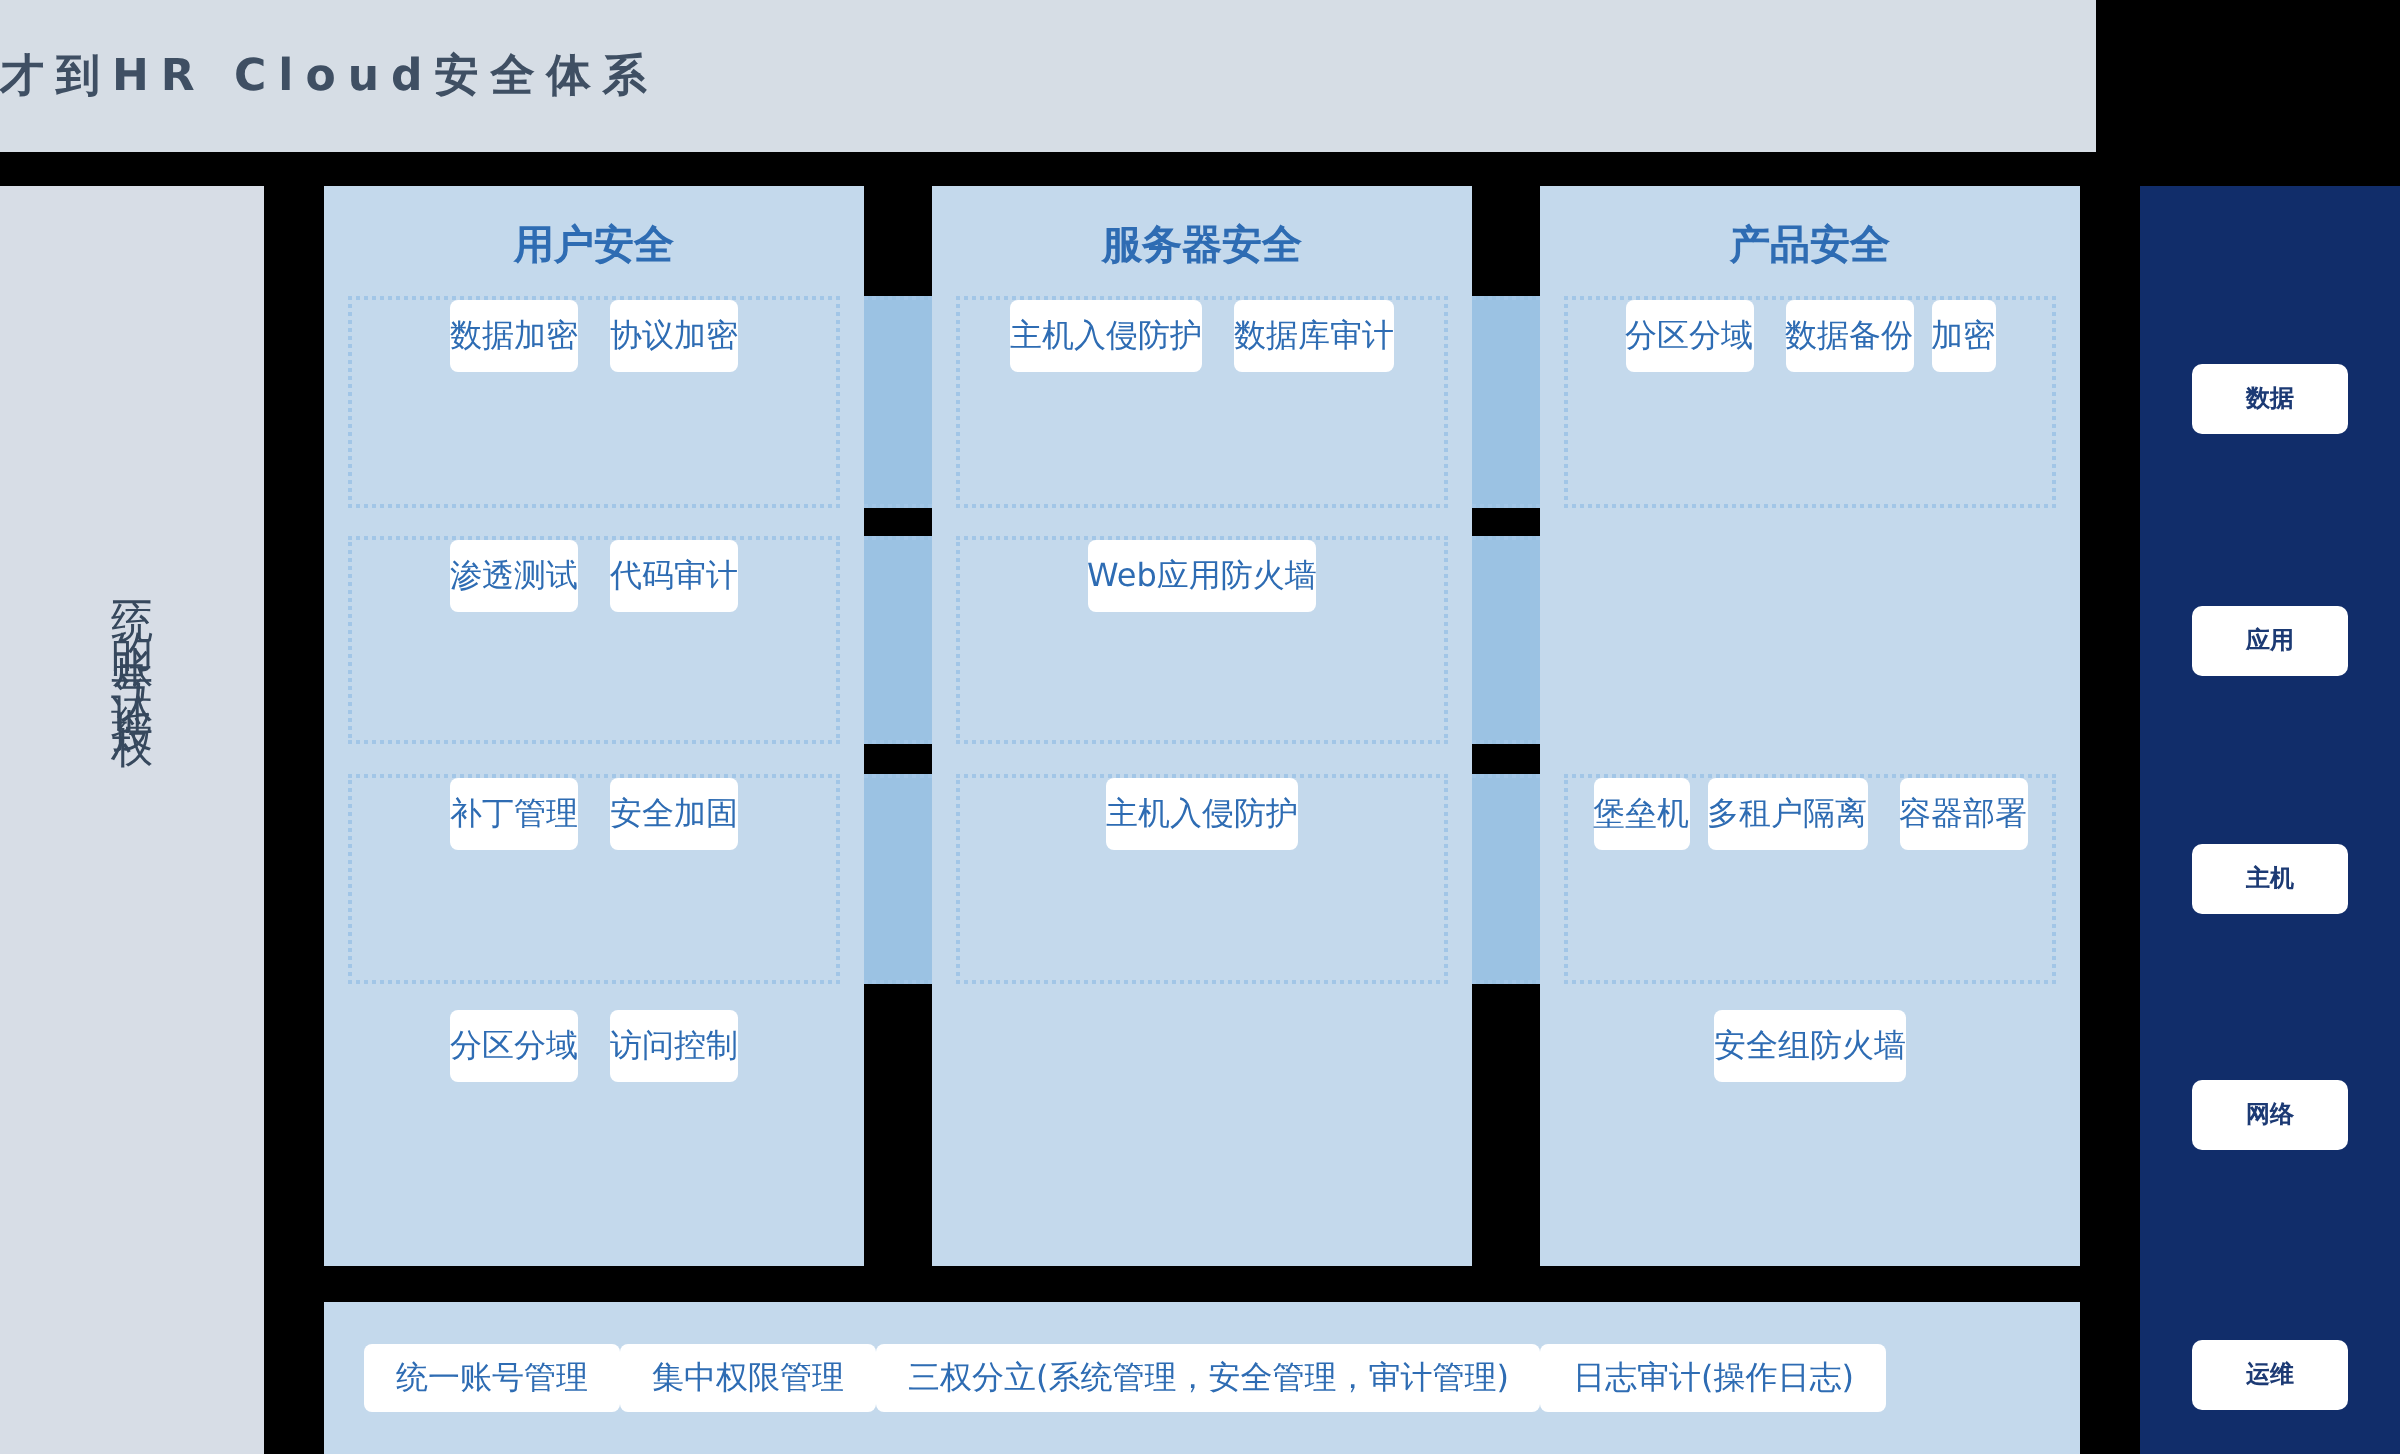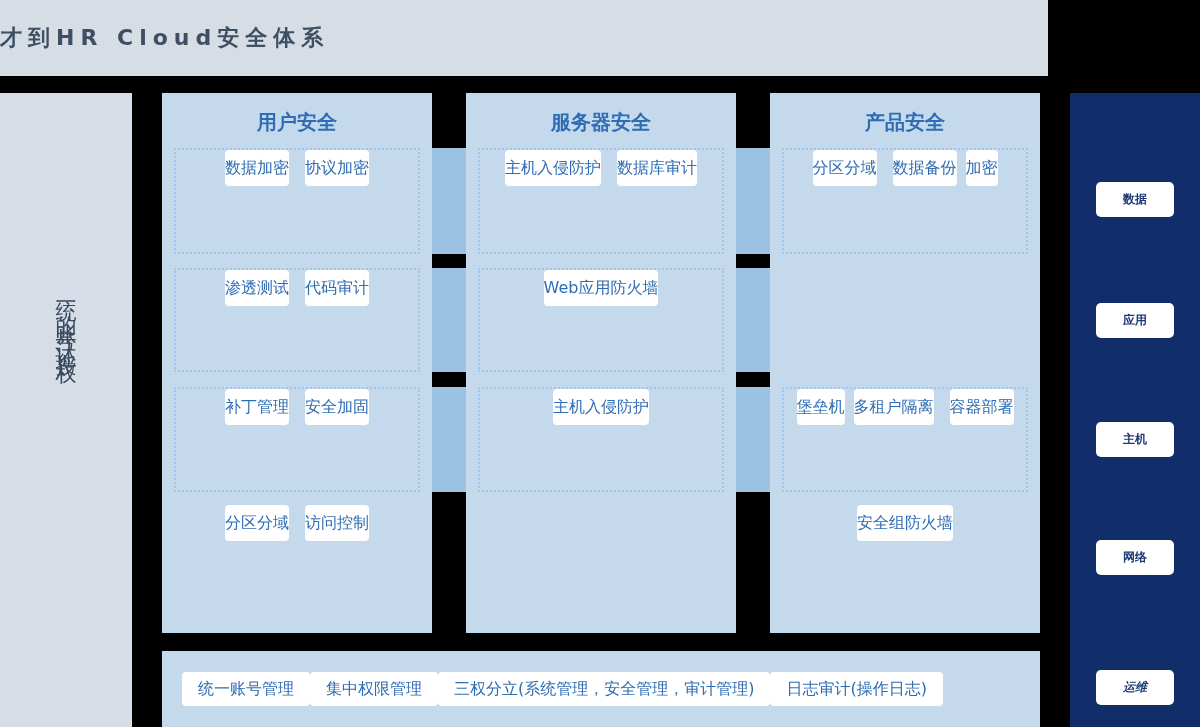--- a/index.html
+++ b/index.html
@@ -150,21 +150,21 @@
           </div>
         </div>
       </div>
     </div>
 
   <div class="right-rail" id="right-rail">
       <div class="layer-box" style="top: 89px;">数据</div>
       <div class="layer-box" style="top: 210px;">应用</div>
       <div class="layer-box" style="top: 329px;">主机</div>
       <div class="layer-box" style="top: 447px;">网络</div>
-      <div class="layer-box" style="top: 577px; font-style: italic;">运维</div>
+      <div class="layer-box" style="top: 577px;">运维</div>
     </div>
 
   <div class="bottom-bar" id="bottom-bar">
       <div class="bottom-item">统一账号管理</div>
       <div class="bottom-item">集中权限管理</div>
       <div class="bottom-item">三权分立(系统管理，安全管理，审计管理)</div>
       <div class="bottom-item">日志审计(操作日志)</div>
     </div>
 
 <div class="strip" style="left: 432px; top: 148px; height: 106px;"></div>

